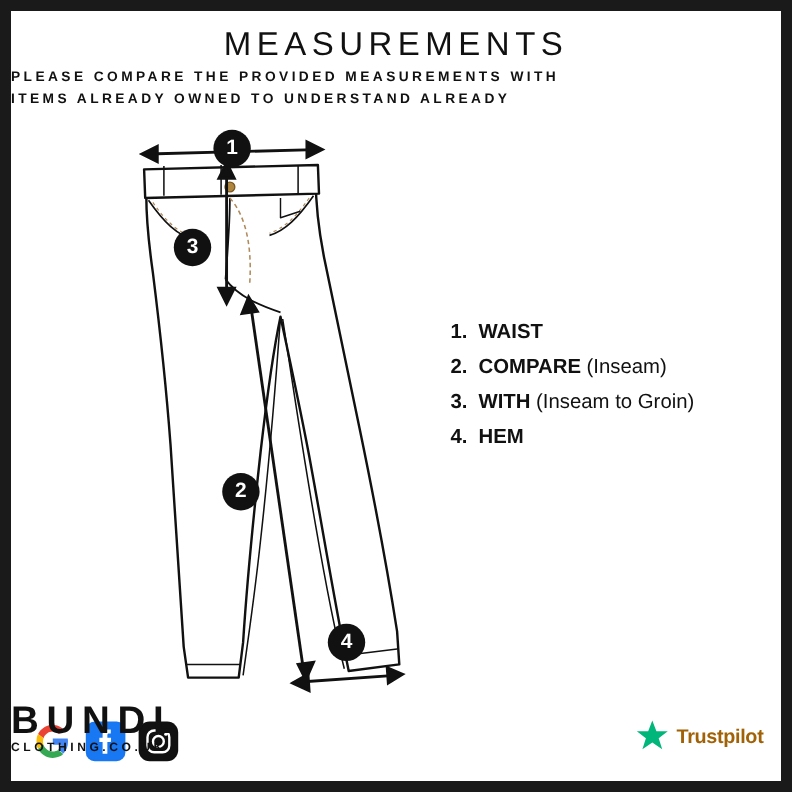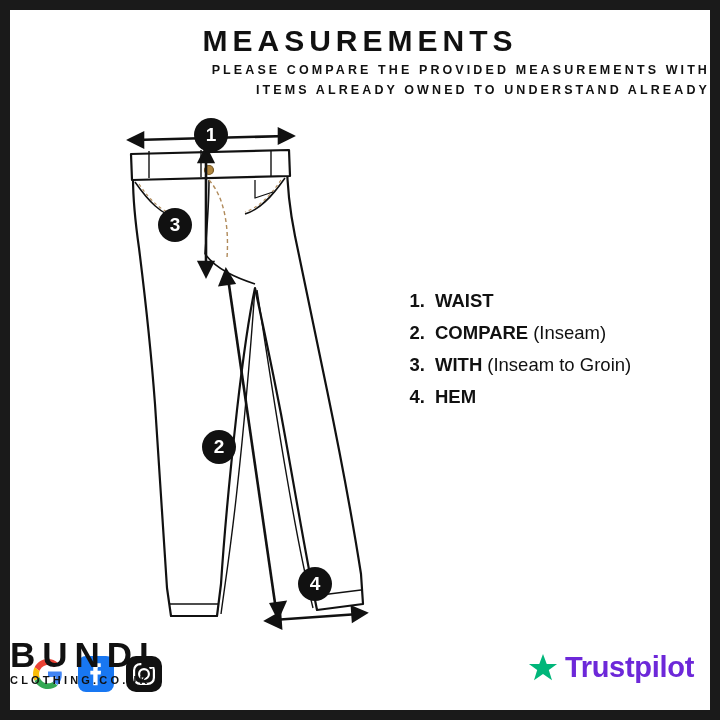--- a/index.html
+++ b/index.html
@@ -27,30 +27,30 @@
   }
 
   
   .title {
     position: absolute;
     top: 14px;
     left: 0;
     width: 700px;
     text-align: center;
     font-size: 30px;
-    font-weight: bold;
+    font-weight: normal;
     letter-spacing: 5px;
     color: #111111;
   }
   .subtitle {
     position: absolute;
     top: 50px;
     left: 0;
     width: 700px;
-    text-align: right;
+    text-align: left;
     font-size: 12.5px;
     font-weight: bold;
     letter-spacing: 3.1px;
     line-height: 20px;
     color: #111111;
   }
 
   
   .drawing {
     position: absolute;
@@ -157,23 +157,23 @@
 
   .trustpilot {
     position: absolute;
     right: 16px;
     bottom: 26px;
     display: flex;
     align-items: center;
     gap: 7px;
   }
   .tp-name {
-    font-size: 29px;
-    font-weight: bold;
-    color: #6d28d9;
+    font-size: 18px;
+    font-weight: bold;
+    color: #a16207;
     letter-spacing: -0.3px;
   }
 </style>
 </head>
 <body>
 
 <div class="page">
   <div class="inner">
 
     <div class="title">MEASUREMENTS</div>

